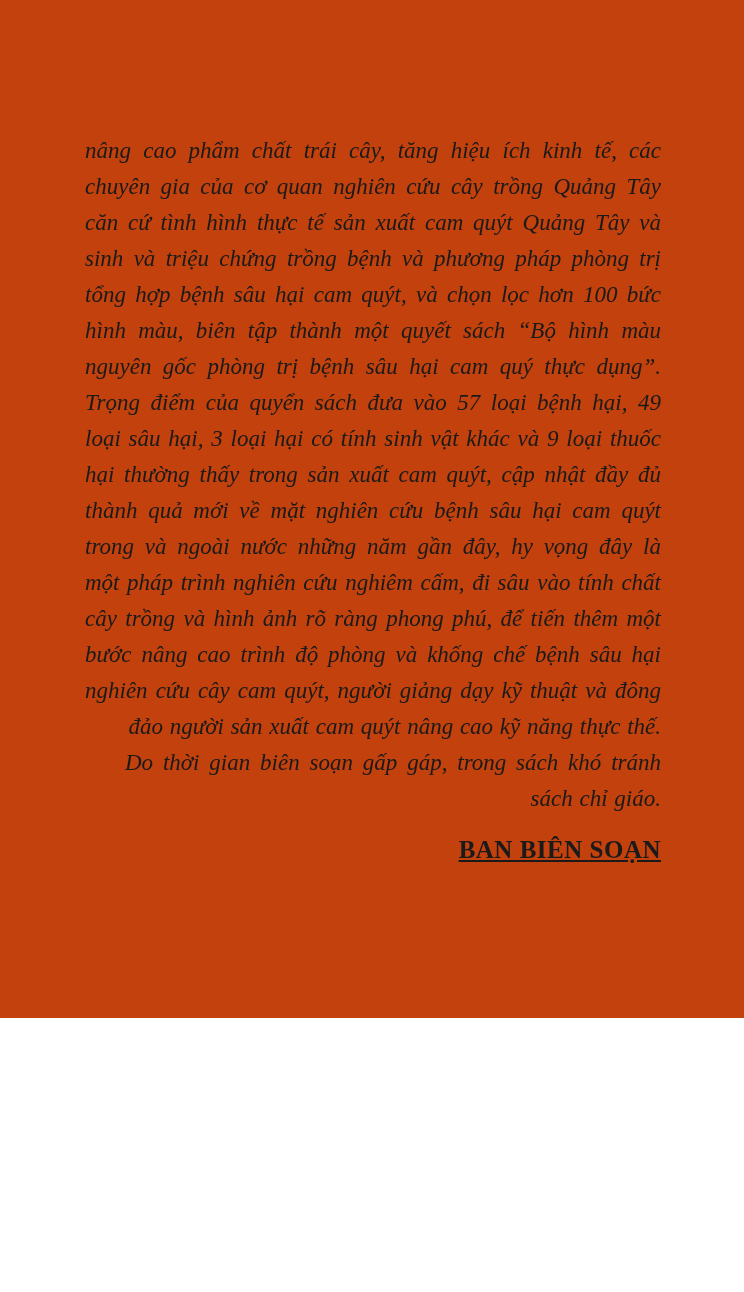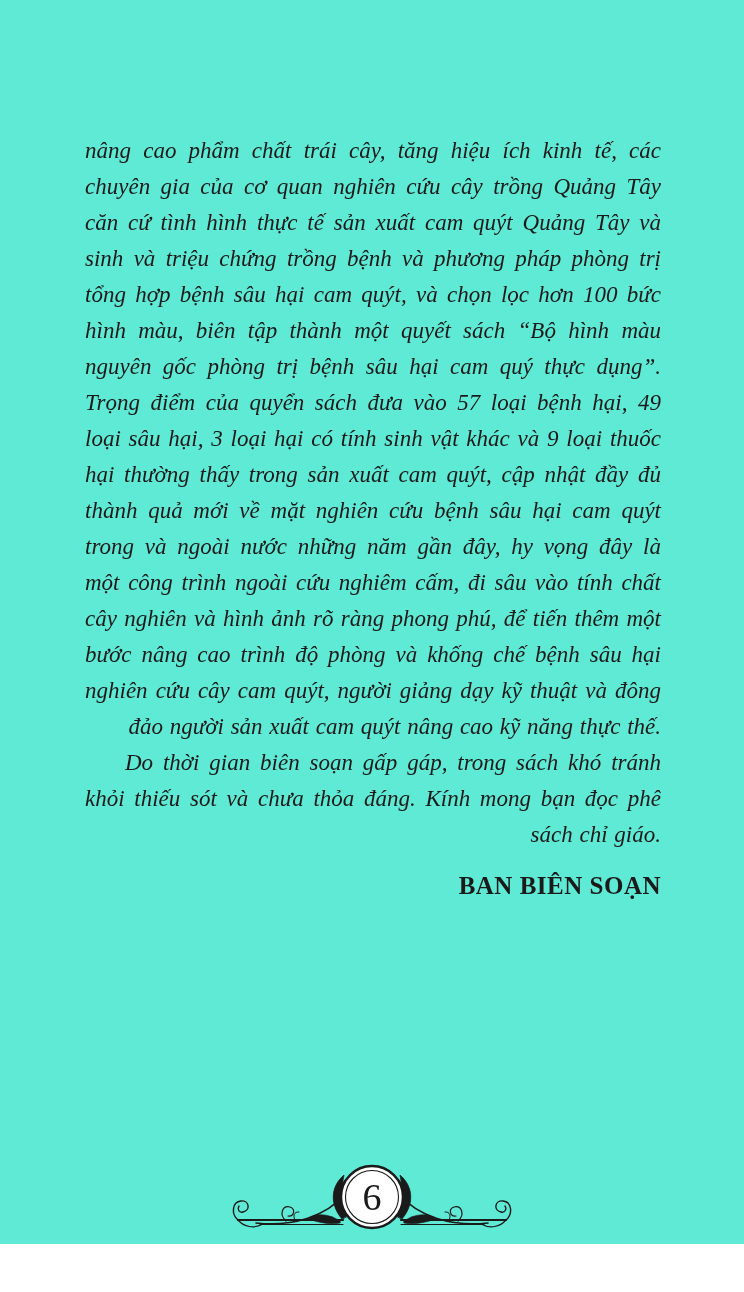--- a/index.html
+++ b/index.html
@@ -3,22 +3,22 @@
 <meta charset="utf-8">
 <style>
   html, body {
     margin: 0;
     padding: 0;
     background: #ffffff;
   }
   .page {
     position: relative;
     width: 744px;
-    height: 1244px;
-    background: #5eead4;
+    height: 1018px;
+    background: #c2410c;
     font-family: "Liberation Serif", serif;
     color: #1a1a1a;
     overflow: hidden;
   }
   .text-block {
     position: absolute;
     left: 85px;
     top: 133px;
     width: 576px;
   }
@@ -38,20 +38,21 @@
     text-indent: 40px;
   }
   .signature {
     margin-top: 16px;
     text-align: right;
     font-style: normal;
     font-weight: bold;
     font-size: 25px;
     line-height: 34px;
     letter-spacing: 0.5px;
+    text-decoration: underline;
   }
   .footer-ornament {
     position: absolute;
     left: 230px;
     top: 1141px;
     width: 284px;
     height: 116px;
   }
   .footer-ornament svg { display: block; }
 </style>
@@ -66,28 +67,27 @@
     <div class="line j">căn cứ tình hình thực tế sản xuất cam quýt Quảng Tây và</div>
     <div class="line j">sinh và triệu chứng trồng bệnh và phương pháp phòng trị</div>
     <div class="line j">tổng hợp bệnh sâu hại cam quýt, và chọn lọc hơn 100 bức</div>
     <div class="line j">hình màu, biên tập thành một quyết sách “Bộ hình màu</div>
     <div class="line j">nguyên gốc phòng trị bệnh sâu hại cam quý thực dụng”.</div>
     <div class="line j">Trọng điểm của quyển sách đưa vào 57 loại bệnh hại, 49</div>
     <div class="line j">loại sâu hại, 3 loại hại có tính sinh vật khác và 9 loại thuốc</div>
     <div class="line j">hại thường thấy trong sản xuất cam quýt, cập nhật đầy đủ</div>
     <div class="line j">thành quả mới về mặt nghiên cứu bệnh sâu hại cam quýt</div>
     <div class="line j">trong và ngoài nước những năm gần đây, hy vọng đây là</div>
-    <div class="line j">một công trình ngoài cứu nghiêm cấm, đi sâu vào tính chất</div>
-    <div class="line j">cây nghiên và hình ảnh rõ ràng phong phú, để tiến thêm một</div>
+    <div class="line j">một pháp trình nghiên cứu nghiêm cấm, đi sâu vào tính chất</div>
+    <div class="line j">cây trồng và hình ảnh rõ ràng phong phú, để tiến thêm một</div>
     <div class="line j">bước nâng cao trình độ phòng và khống chế bệnh sâu hại</div>
     <div class="line j">nghiên cứu cây cam quýt, người giảng dạy kỹ thuật và đông</div>
     <div class="line">đảo người sản xuất cam quýt nâng cao kỹ năng thực thế.</div>
 
     <div class="line j indent">Do thời gian biên soạn gấp gáp, trong sách khó tránh</div>
-    <div class="line j">khỏi thiếu sót và chưa thỏa đáng. Kính mong bạn đọc phê</div>
     <div class="line">sách chỉ giáo.</div>
 
     <div class="signature">BAN BIÊN SOẠN</div>
   </div>
 
   <div class="footer-ornament">
     <svg width="284" height="116" viewBox="0 0 284 116" xmlns="http://www.w3.org/2000/svg">
       <g stroke="#1a1a1a" fill="none" stroke-linecap="round">
         <g id="halfL">
 

